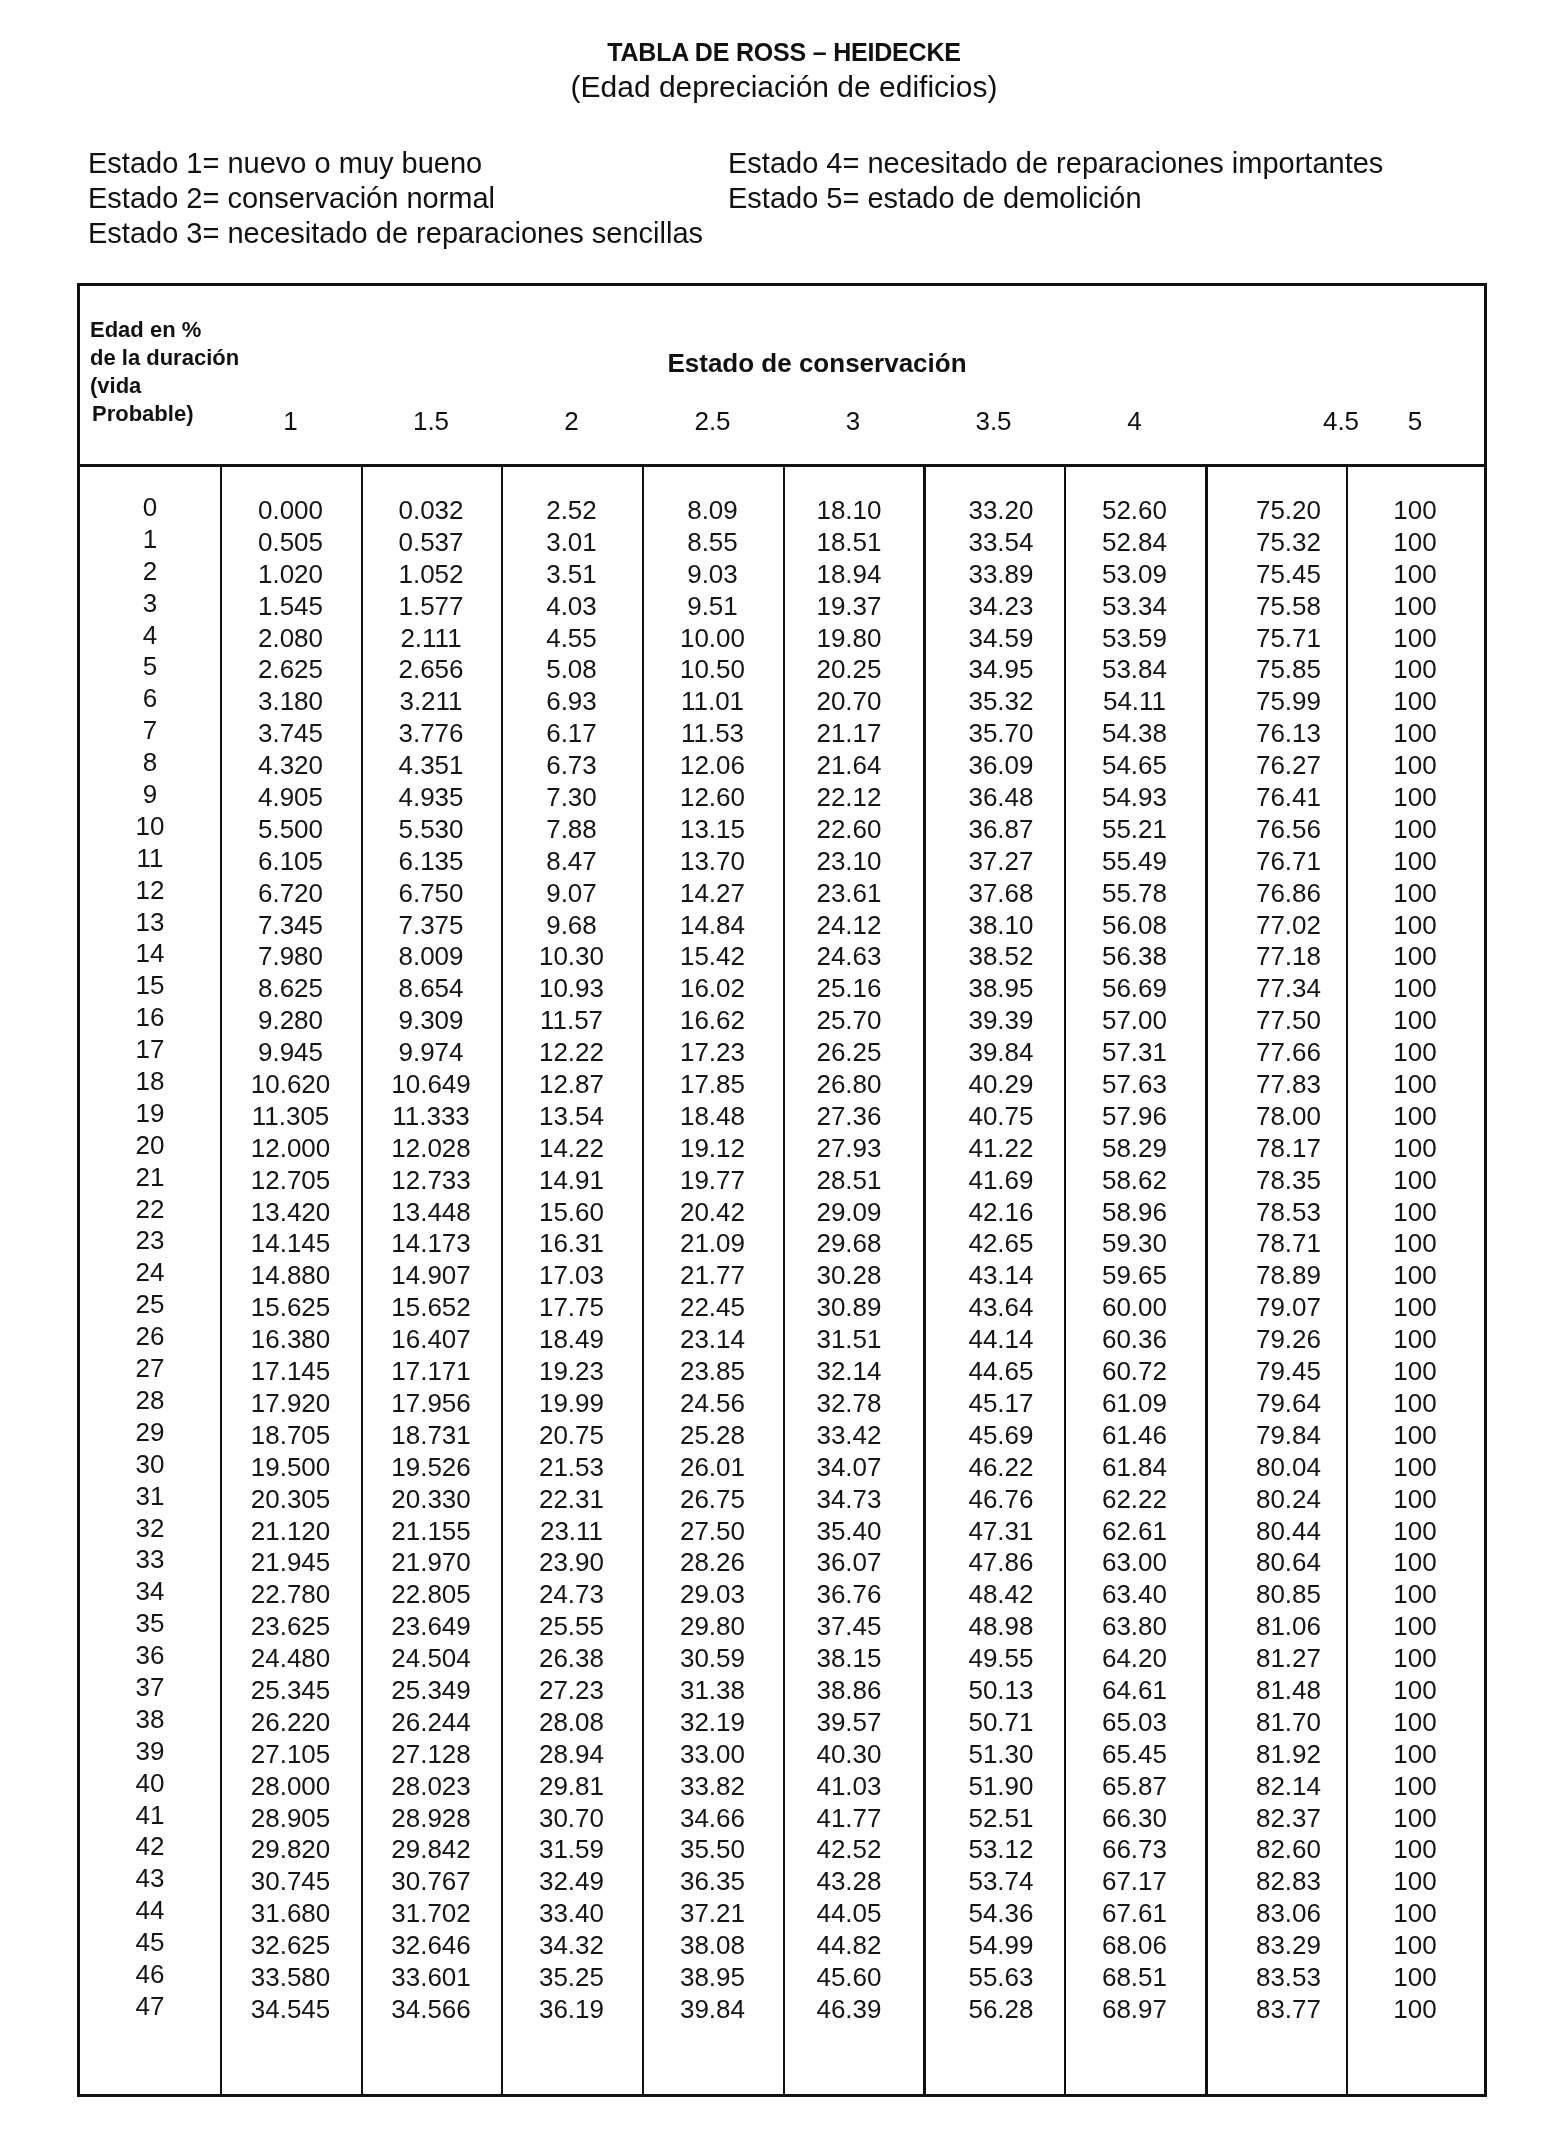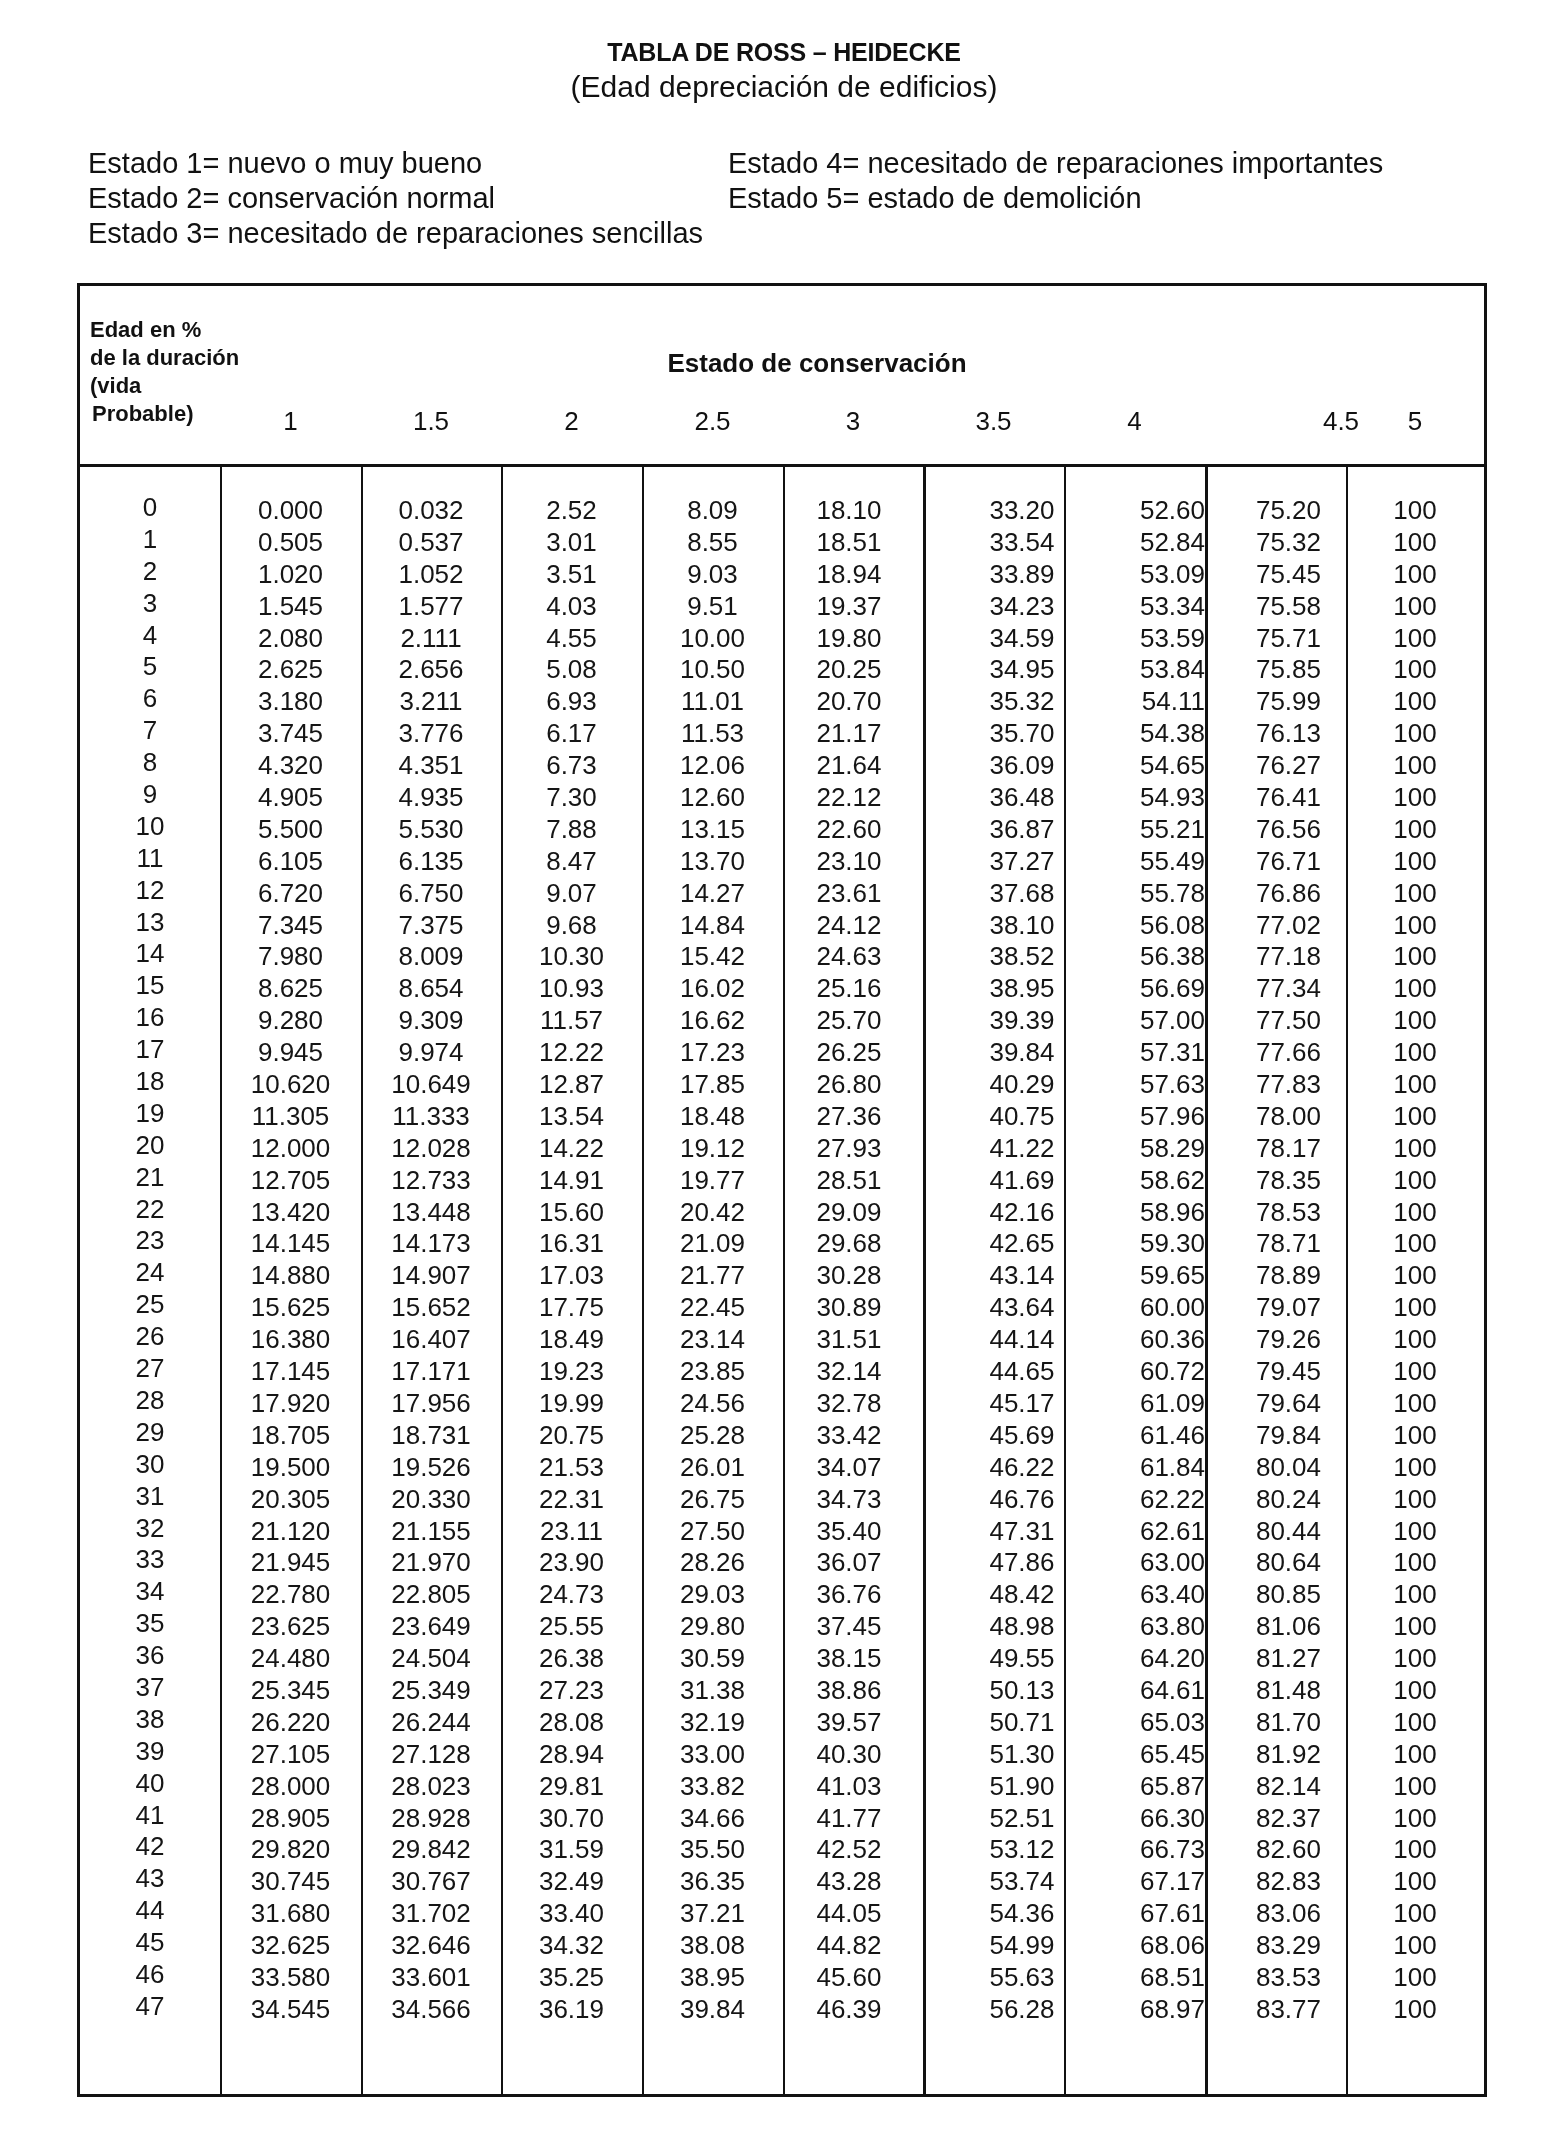--- a/index.html
+++ b/index.html
@@ -396,21 +396,21 @@
         <div>40.30</div>
         <div>41.03</div>
         <div>41.77</div>
         <div>42.52</div>
         <div>43.28</div>
         <div>44.05</div>
         <div>44.82</div>
         <div>45.60</div>
         <div>46.39</div>
       </div>
-      <div class="col" style="left: 844px; width: 164px; padding-left: 16px;">
+      <div class="col" style="left: 823px; width: 164px; padding-left: 16px;">
         <div>33.20</div>
         <div>33.54</div>
         <div>33.89</div>
         <div>34.23</div>
         <div>34.59</div>
         <div>34.95</div>
         <div>35.32</div>
         <div>35.70</div>
         <div>36.09</div>
         <div>36.48</div>
@@ -446,21 +446,21 @@
         <div>51.30</div>
         <div>51.90</div>
         <div>52.51</div>
         <div>53.12</div>
         <div>53.74</div>
         <div>54.36</div>
         <div>54.99</div>
         <div>55.63</div>
         <div>56.28</div>
       </div>
-      <div class="col" style="left: 984px; width: 141px; text-align: right;">
+      <div class="col" style="left: 984px; width: 141px;">
         <div>52.60</div>
         <div>52.84</div>
         <div>53.09</div>
         <div>53.34</div>
         <div>53.59</div>
         <div>53.84</div>
         <div>54.11</div>
         <div>54.38</div>
         <div>54.65</div>
         <div>54.93</div>

